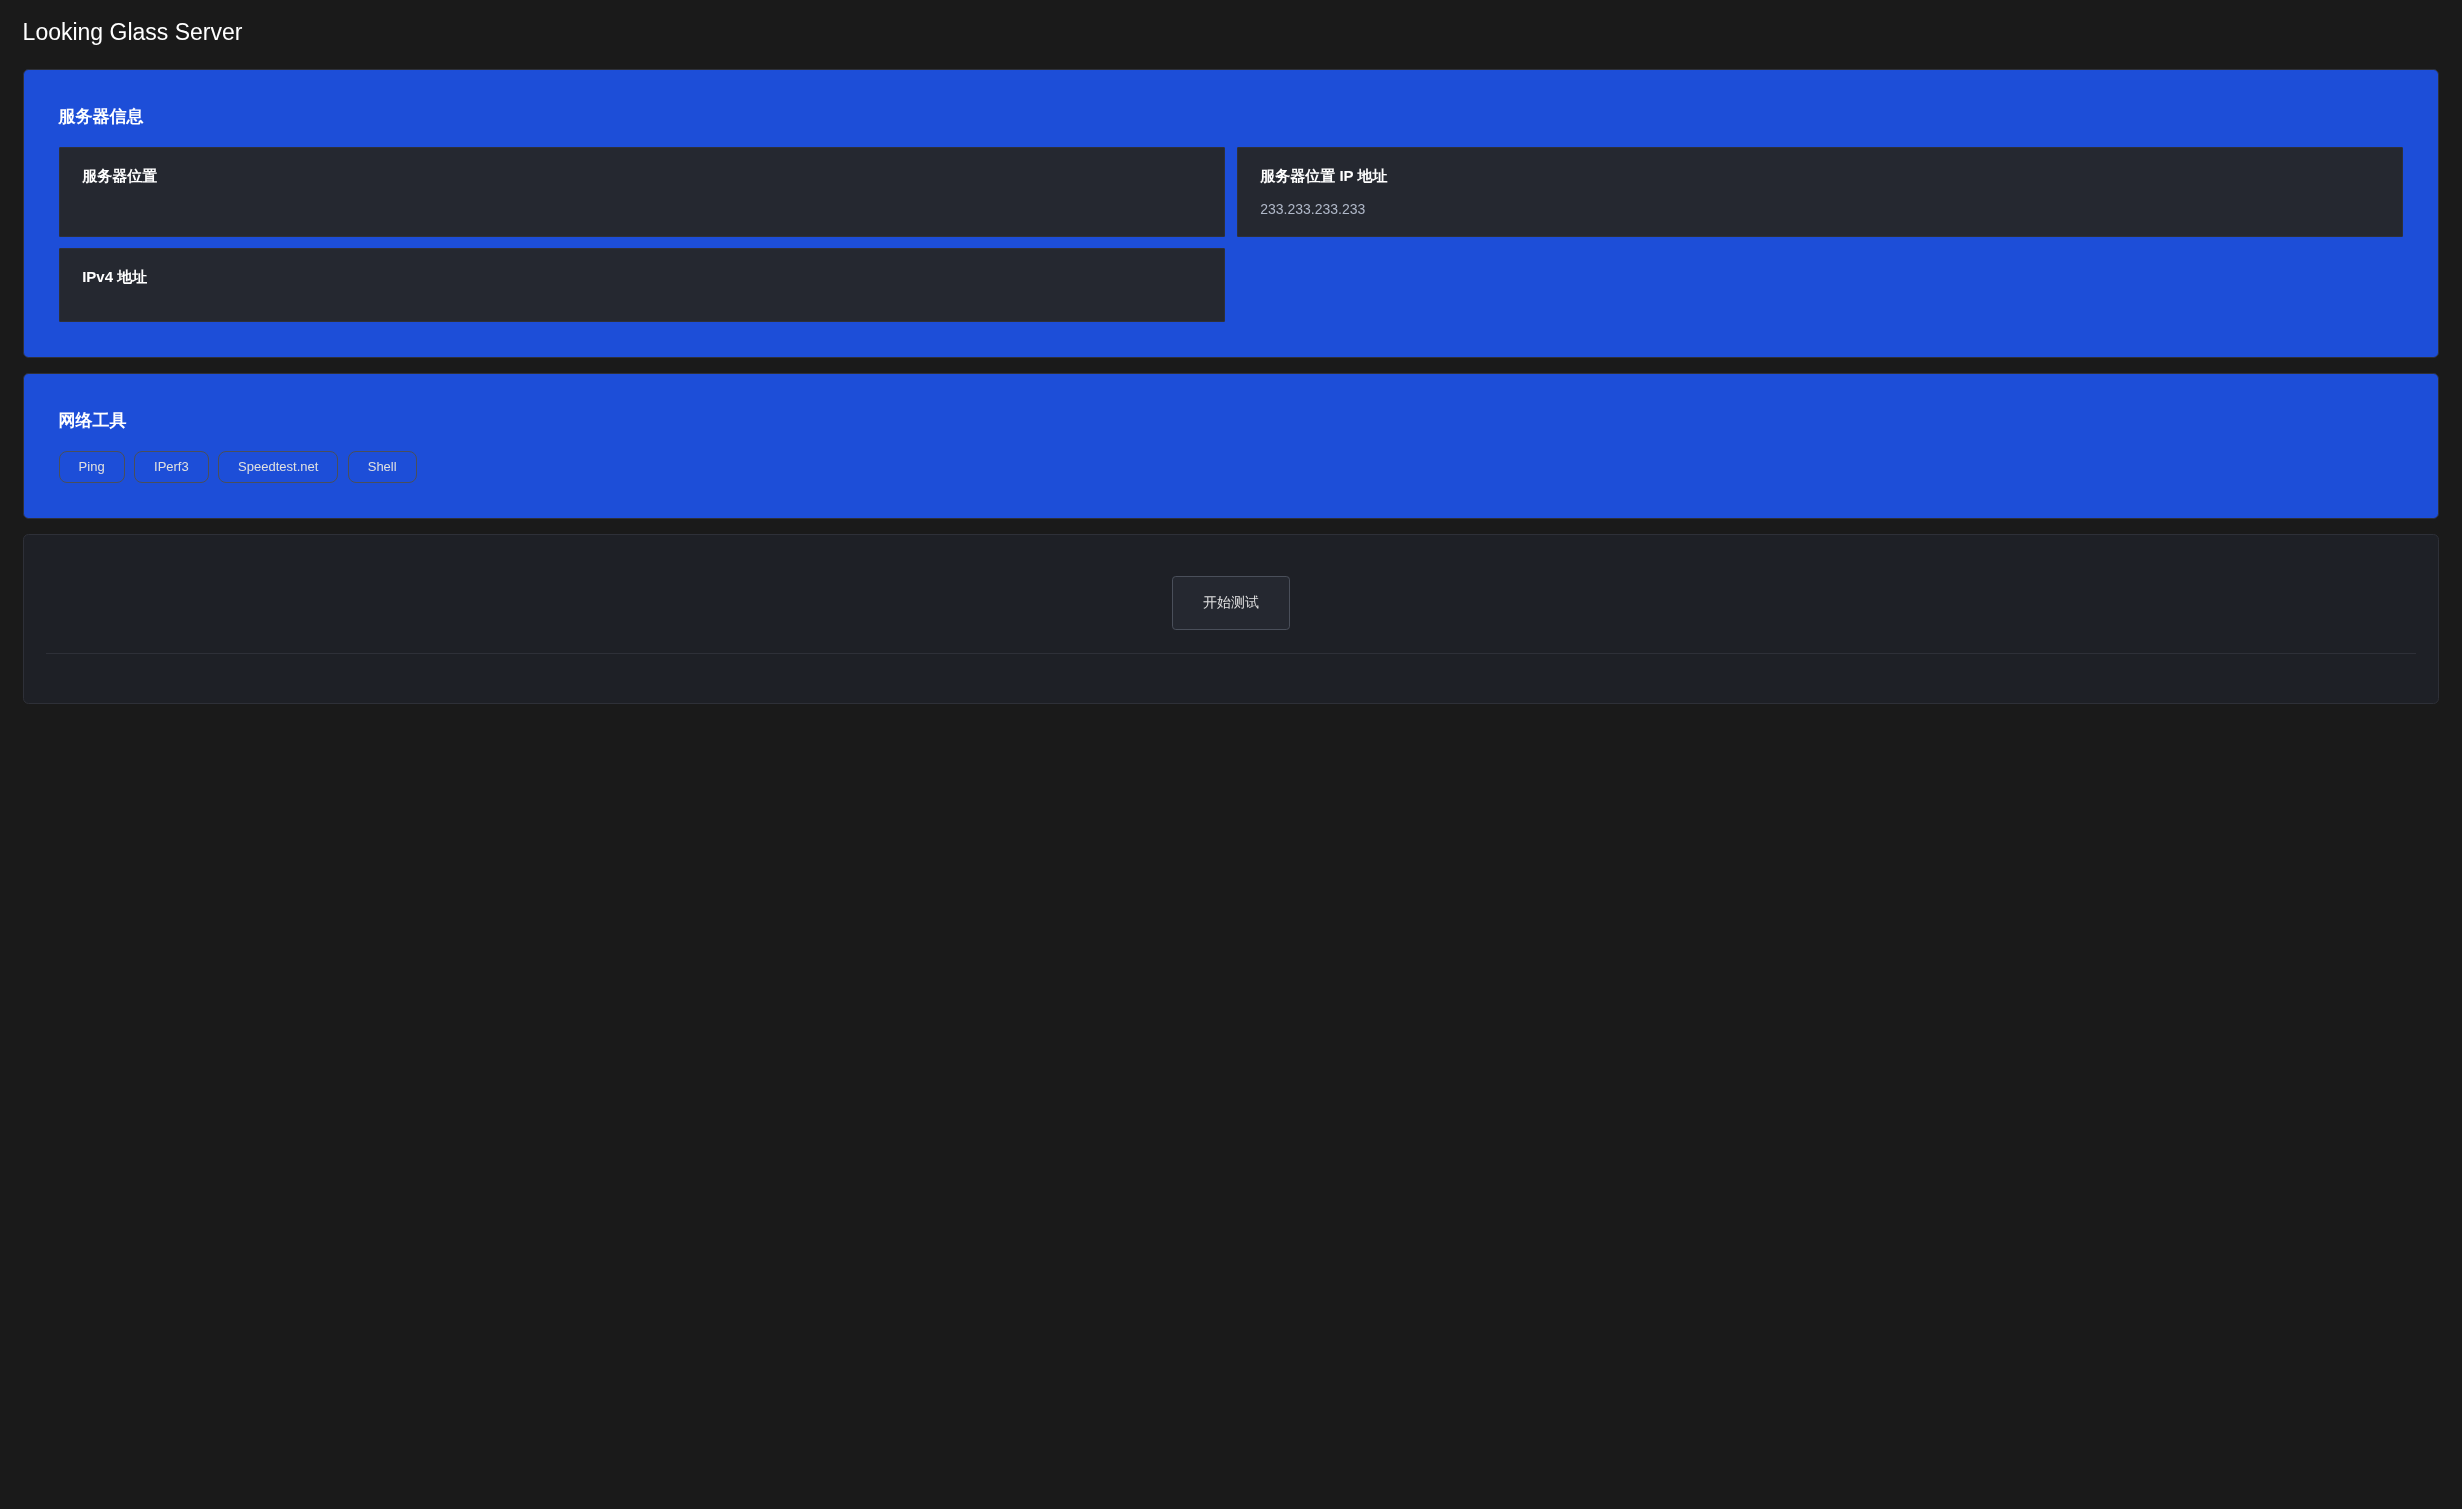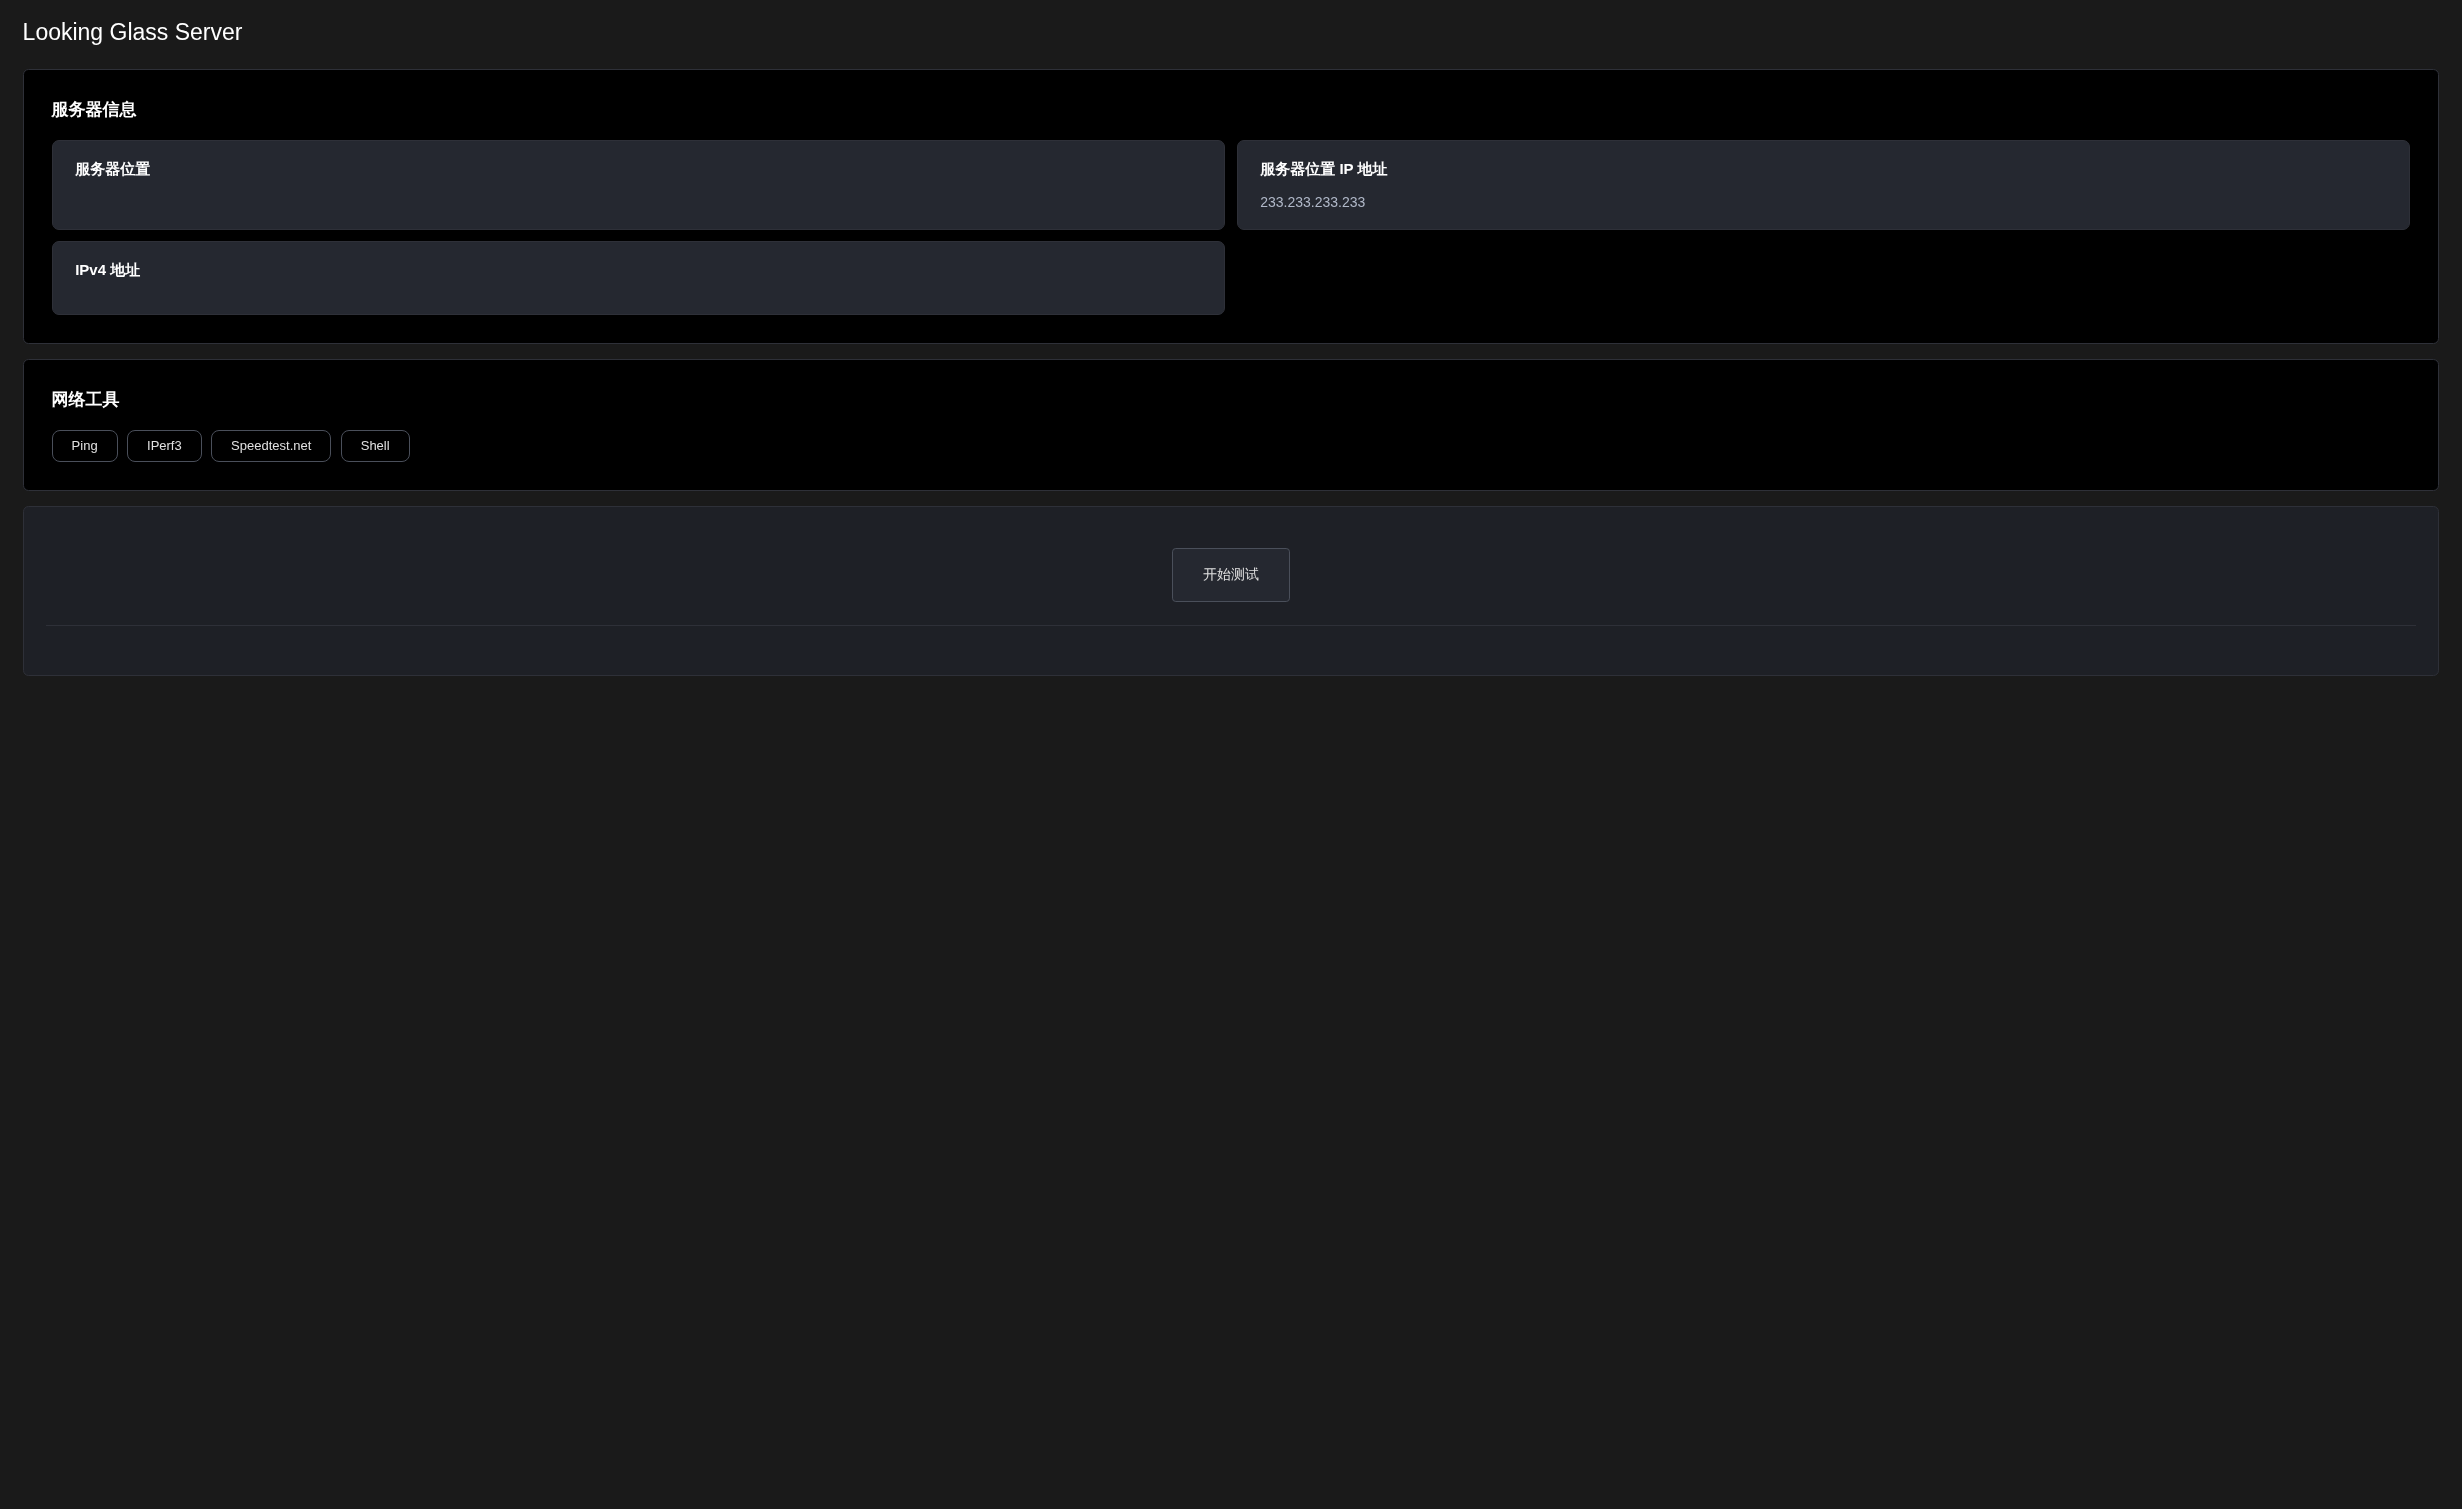--- a/index.html
+++ b/index.html
@@ -17,45 +17,45 @@
     }
 
     .page-title {
       font-size: 23px;
       font-weight: 400;
       color: #ffffff;
       margin-bottom: 22.6px;
     }
 
     .section {
-      background-color: #000000;
+      background-color: #1d4ed8;
       border: 0.9px solid #2e3038;
       border-radius: 5.6px;
-      padding: 28px;
+      padding: 35px;
       margin-bottom: 15px;
     }
 
     .section-title {
       font-size: 17px;
       font-weight: 600;
       color: #ffffff;
       margin-bottom: 19px;
     }
 
     .cards-grid {
       display: grid;
       grid-template-columns: 1fr 1fr;
       grid-template-rows: auto auto;
       gap: 11.3px;
     }
 
     .card {
       background-color: #252830;
       border: 0.9px solid #2e3038;
-      border-radius: 7px;
+      border-radius: 1px;
       padding: 19px 22.6px;
     }
 
     .card-title {
       font-size: 15px;
       font-weight: 600;
       color: #ffffff;
       margin-bottom: 15px;
     }
 

